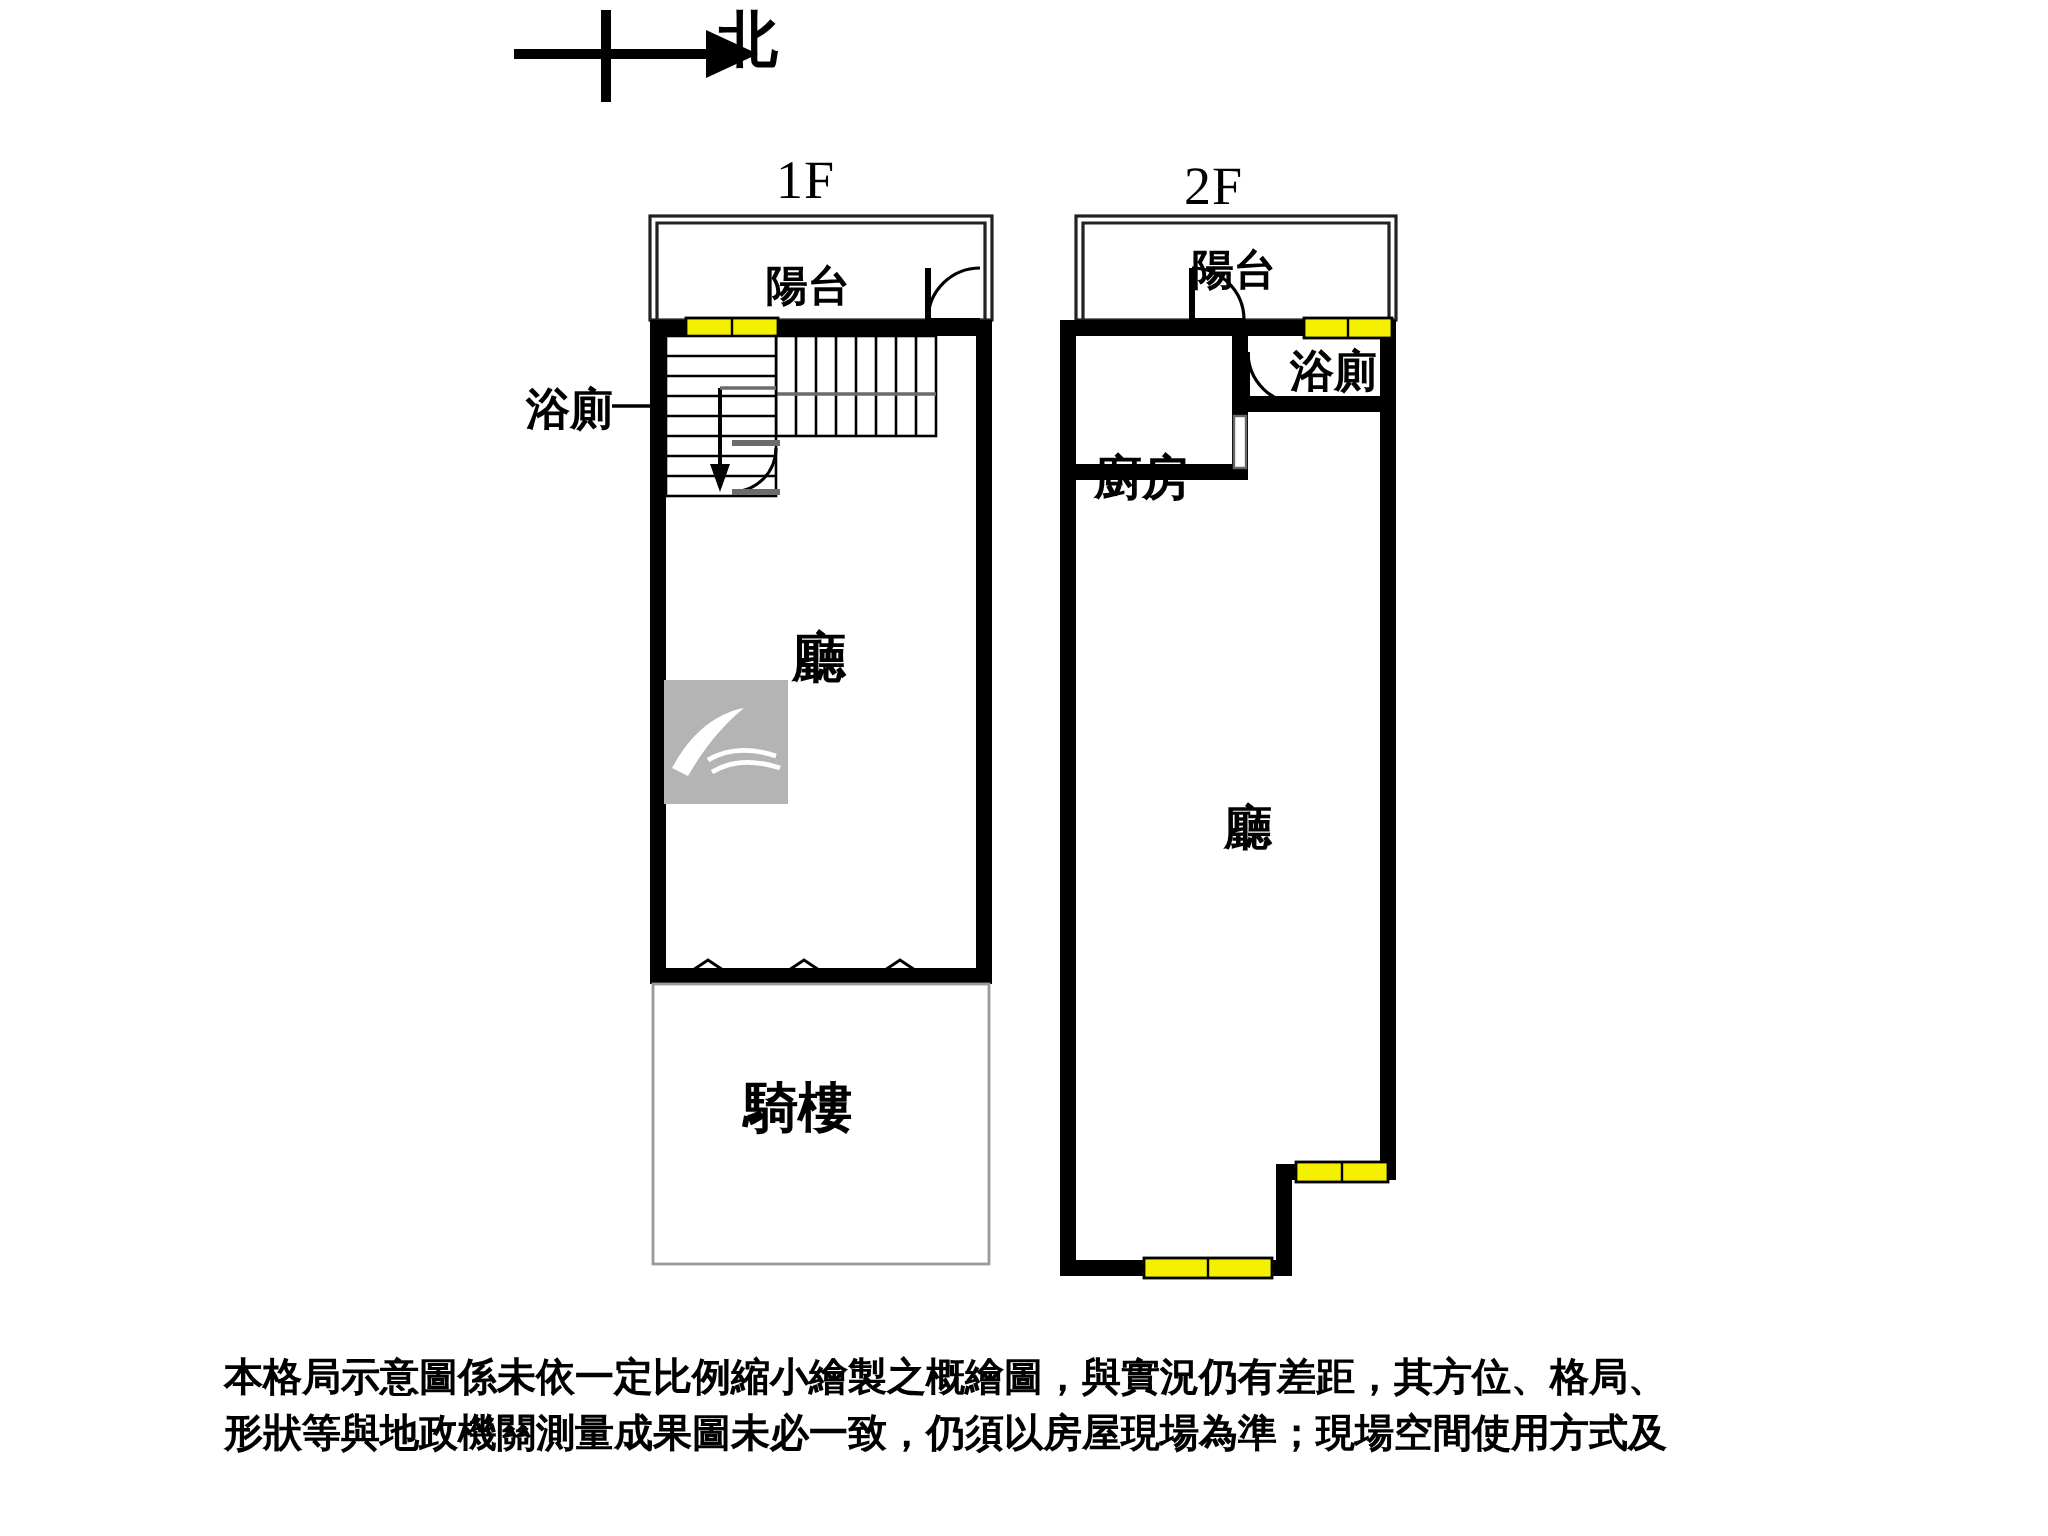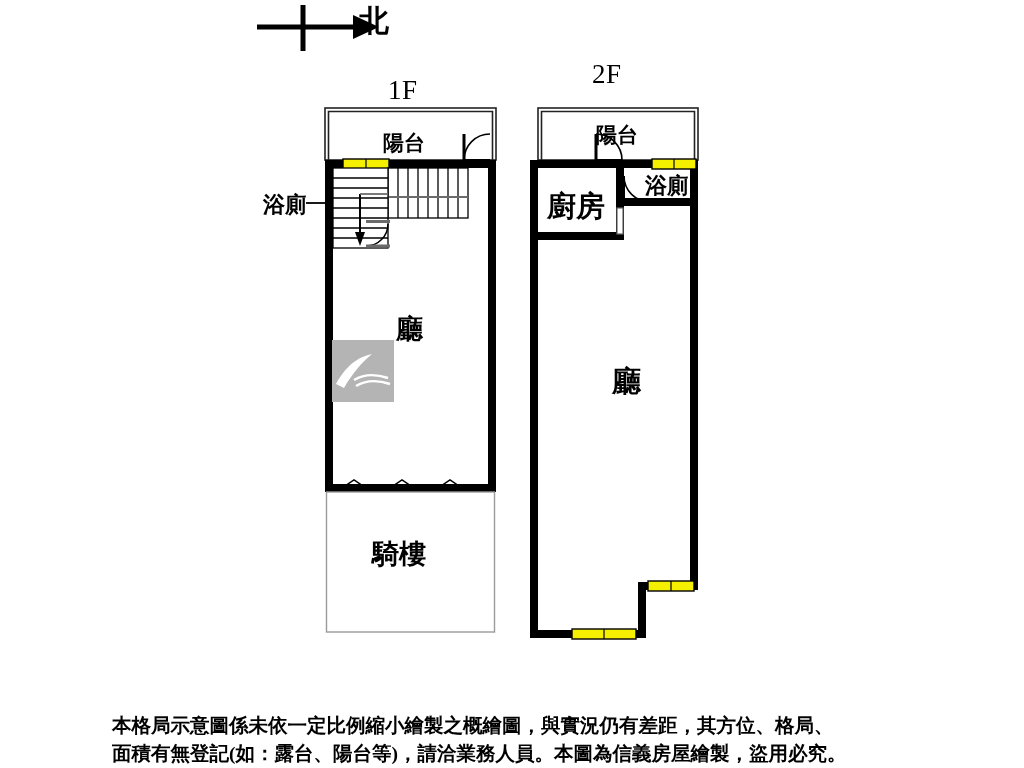--- a/index.html
+++ b/index.html
@@ -36,36 +36,36 @@
   }
 
   
   .floor-label {
     font-size: 27px;
     font-weight: 400;
     font-family: "Liberation Serif", "DejaVu Serif", serif;
     letter-spacing: 0.5px;
   }
   #label-1f { left: 388px; top: 75px; text-align: center; }
-  #label-2f { left: 592px; top: 59px; }
+  #label-2f { left: 592px; top: 78px; }
 
   
   #plan { left: 0; top: 0; width: 1024px; height: 660px; }
   #plan svg { display: block; }
 
   
   .room-label {
     font-family: "Liberation Serif", "DejaVu Serif", serif;
     font-weight: 700;
     white-space: nowrap;
     line-height: 1;
   }
   .rl-sm { font-size: 21px; font-weight: 700; }
   .rl-md { font-size: 22px; }
-  .rl-lg { font-size: 29px; }
+  .rl-lg { font-size: 24px; margin-top: 36px; }
   .rl-xl { font-size: 27px; }
 
   #lbl-1f-balcony { left: 383px; top: 133px; }
   #lbl-1f-bath    { left: 263px; top: 194px; }
   #lbl-1f-hall    { left: 396px; top: 316px; }
   #lbl-1f-arcade  { left: 372px; top: 541px; }
 
   #lbl-2f-balcony { left: 596px; top: 125px; }
   #lbl-2f-kitchen { left: 547px; top: 192px; }
   #lbl-2f-bath    { left: 645px; top: 175px; }
@@ -102,21 +102,20 @@
   
   #disclaimer {
     left: 112px; top: 676px;
     width: 800px;
     font-size: 19.5px;
     font-weight: 700;
     line-height: 1.42;
     letter-spacing: 0px;
     font-family: "Liberation Serif", "DejaVu Serif", serif;
     text-align: left;
-    margin-top: 36px;
   }
   #disclaimer div { white-space: nowrap; }
 </style>
 </head>
 <body>
 
 <div id="root">
 
   <div id="compass" class="abs">
     <svg width="150" height="52" viewBox="0 0 150 52" xmlns="http://www.w3.org/2000/svg">
@@ -286,16 +285,16 @@
     <svg id="wm-logo" viewBox="0 0 62 62" xmlns="http://www.w3.org/2000/svg">
       <rect x="0" y="0" width="62" height="62" fill="#b4b4b4"></rect>
       <path d="M4 44 C 16 22, 30 16, 40 14 C 30 22, 20 34, 12 48 Z" fill="#ffffff"></path>
       <path d="M22 40 C 32 34, 44 34, 56 38" fill="none" stroke="#ffffff" stroke-width="2.4"></path>
       <path d="M24 46 C 34 40, 46 40, 58 44" fill="none" stroke="#ffffff" stroke-width="2.4"></path>
     </svg>
   </div>
 
   <div id="disclaimer" class="abs">
     <div>本格局示意圖係未依一定比例縮小繪製之概繪圖，與實況仍有差距，其方位、格局、</div>
-    <div>面積有無登記(如：露台、陽台等)，請洽業務人員。本圖為信義房屋繪製，盜用必究。</div>
+    <div>形狀等與地政機關測量成果圖未必一致，仍須以房屋現場為準；現場空間使用方式及</div>
   </div>
 
 </div>
 
 </body></html>

